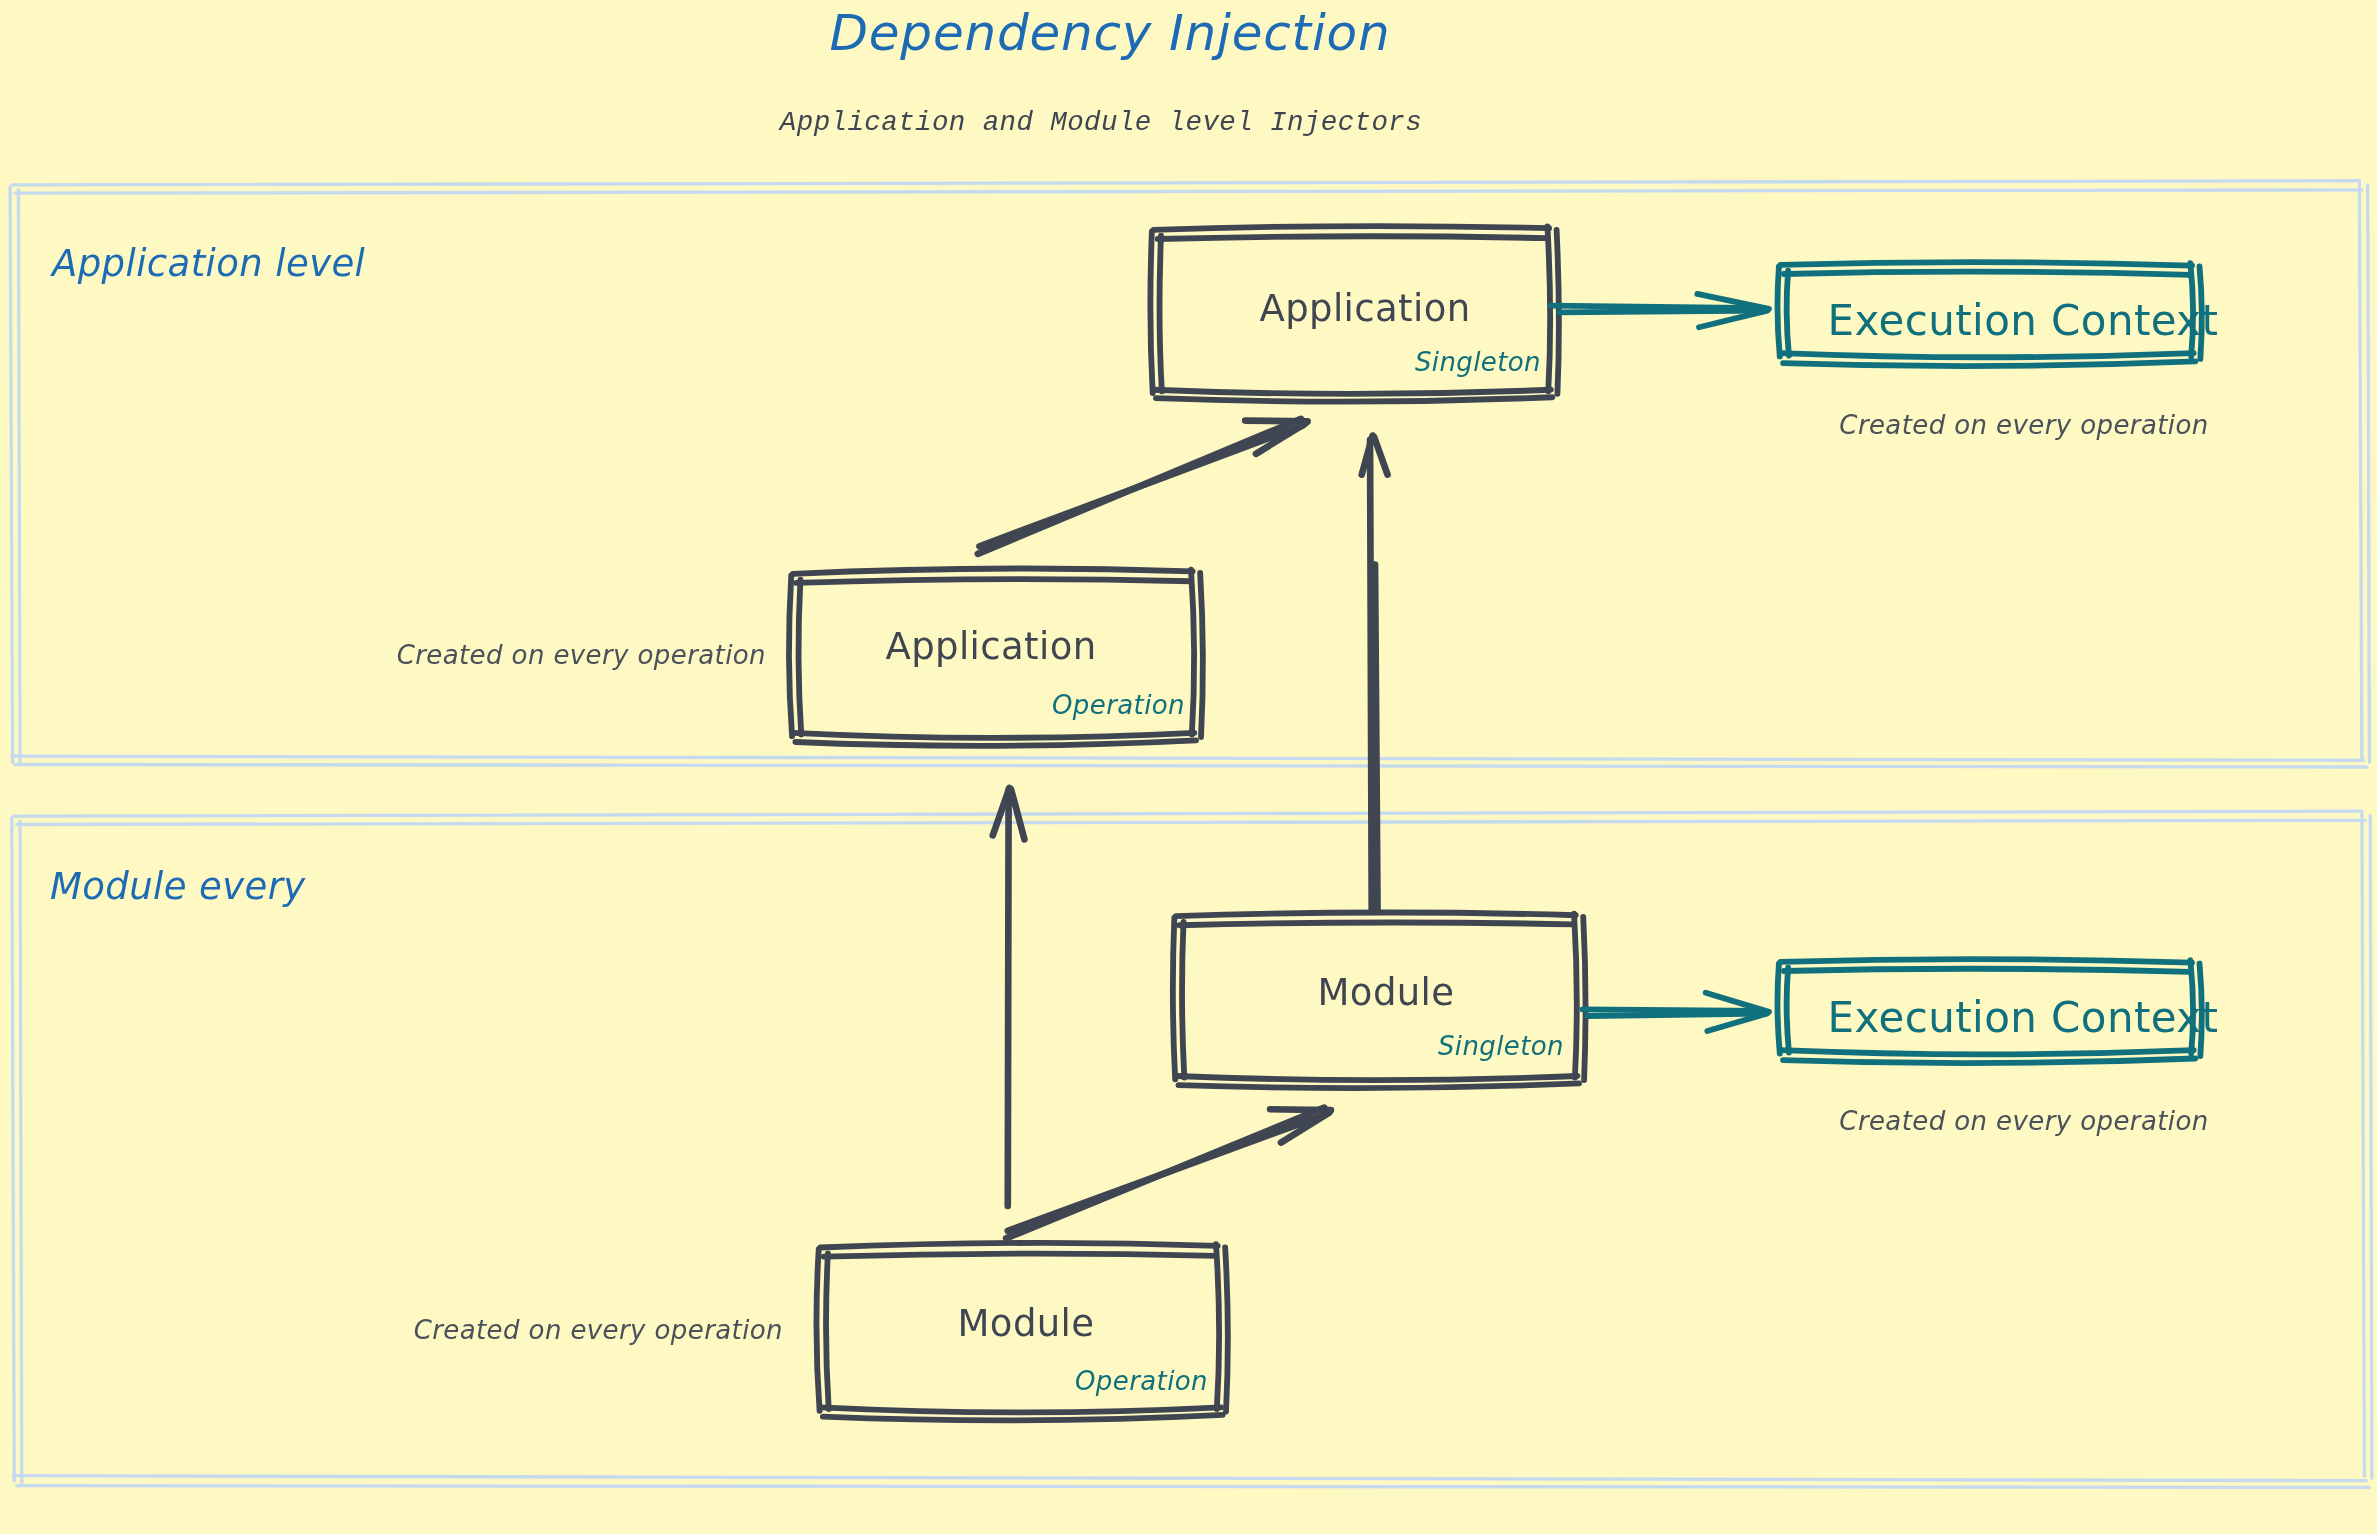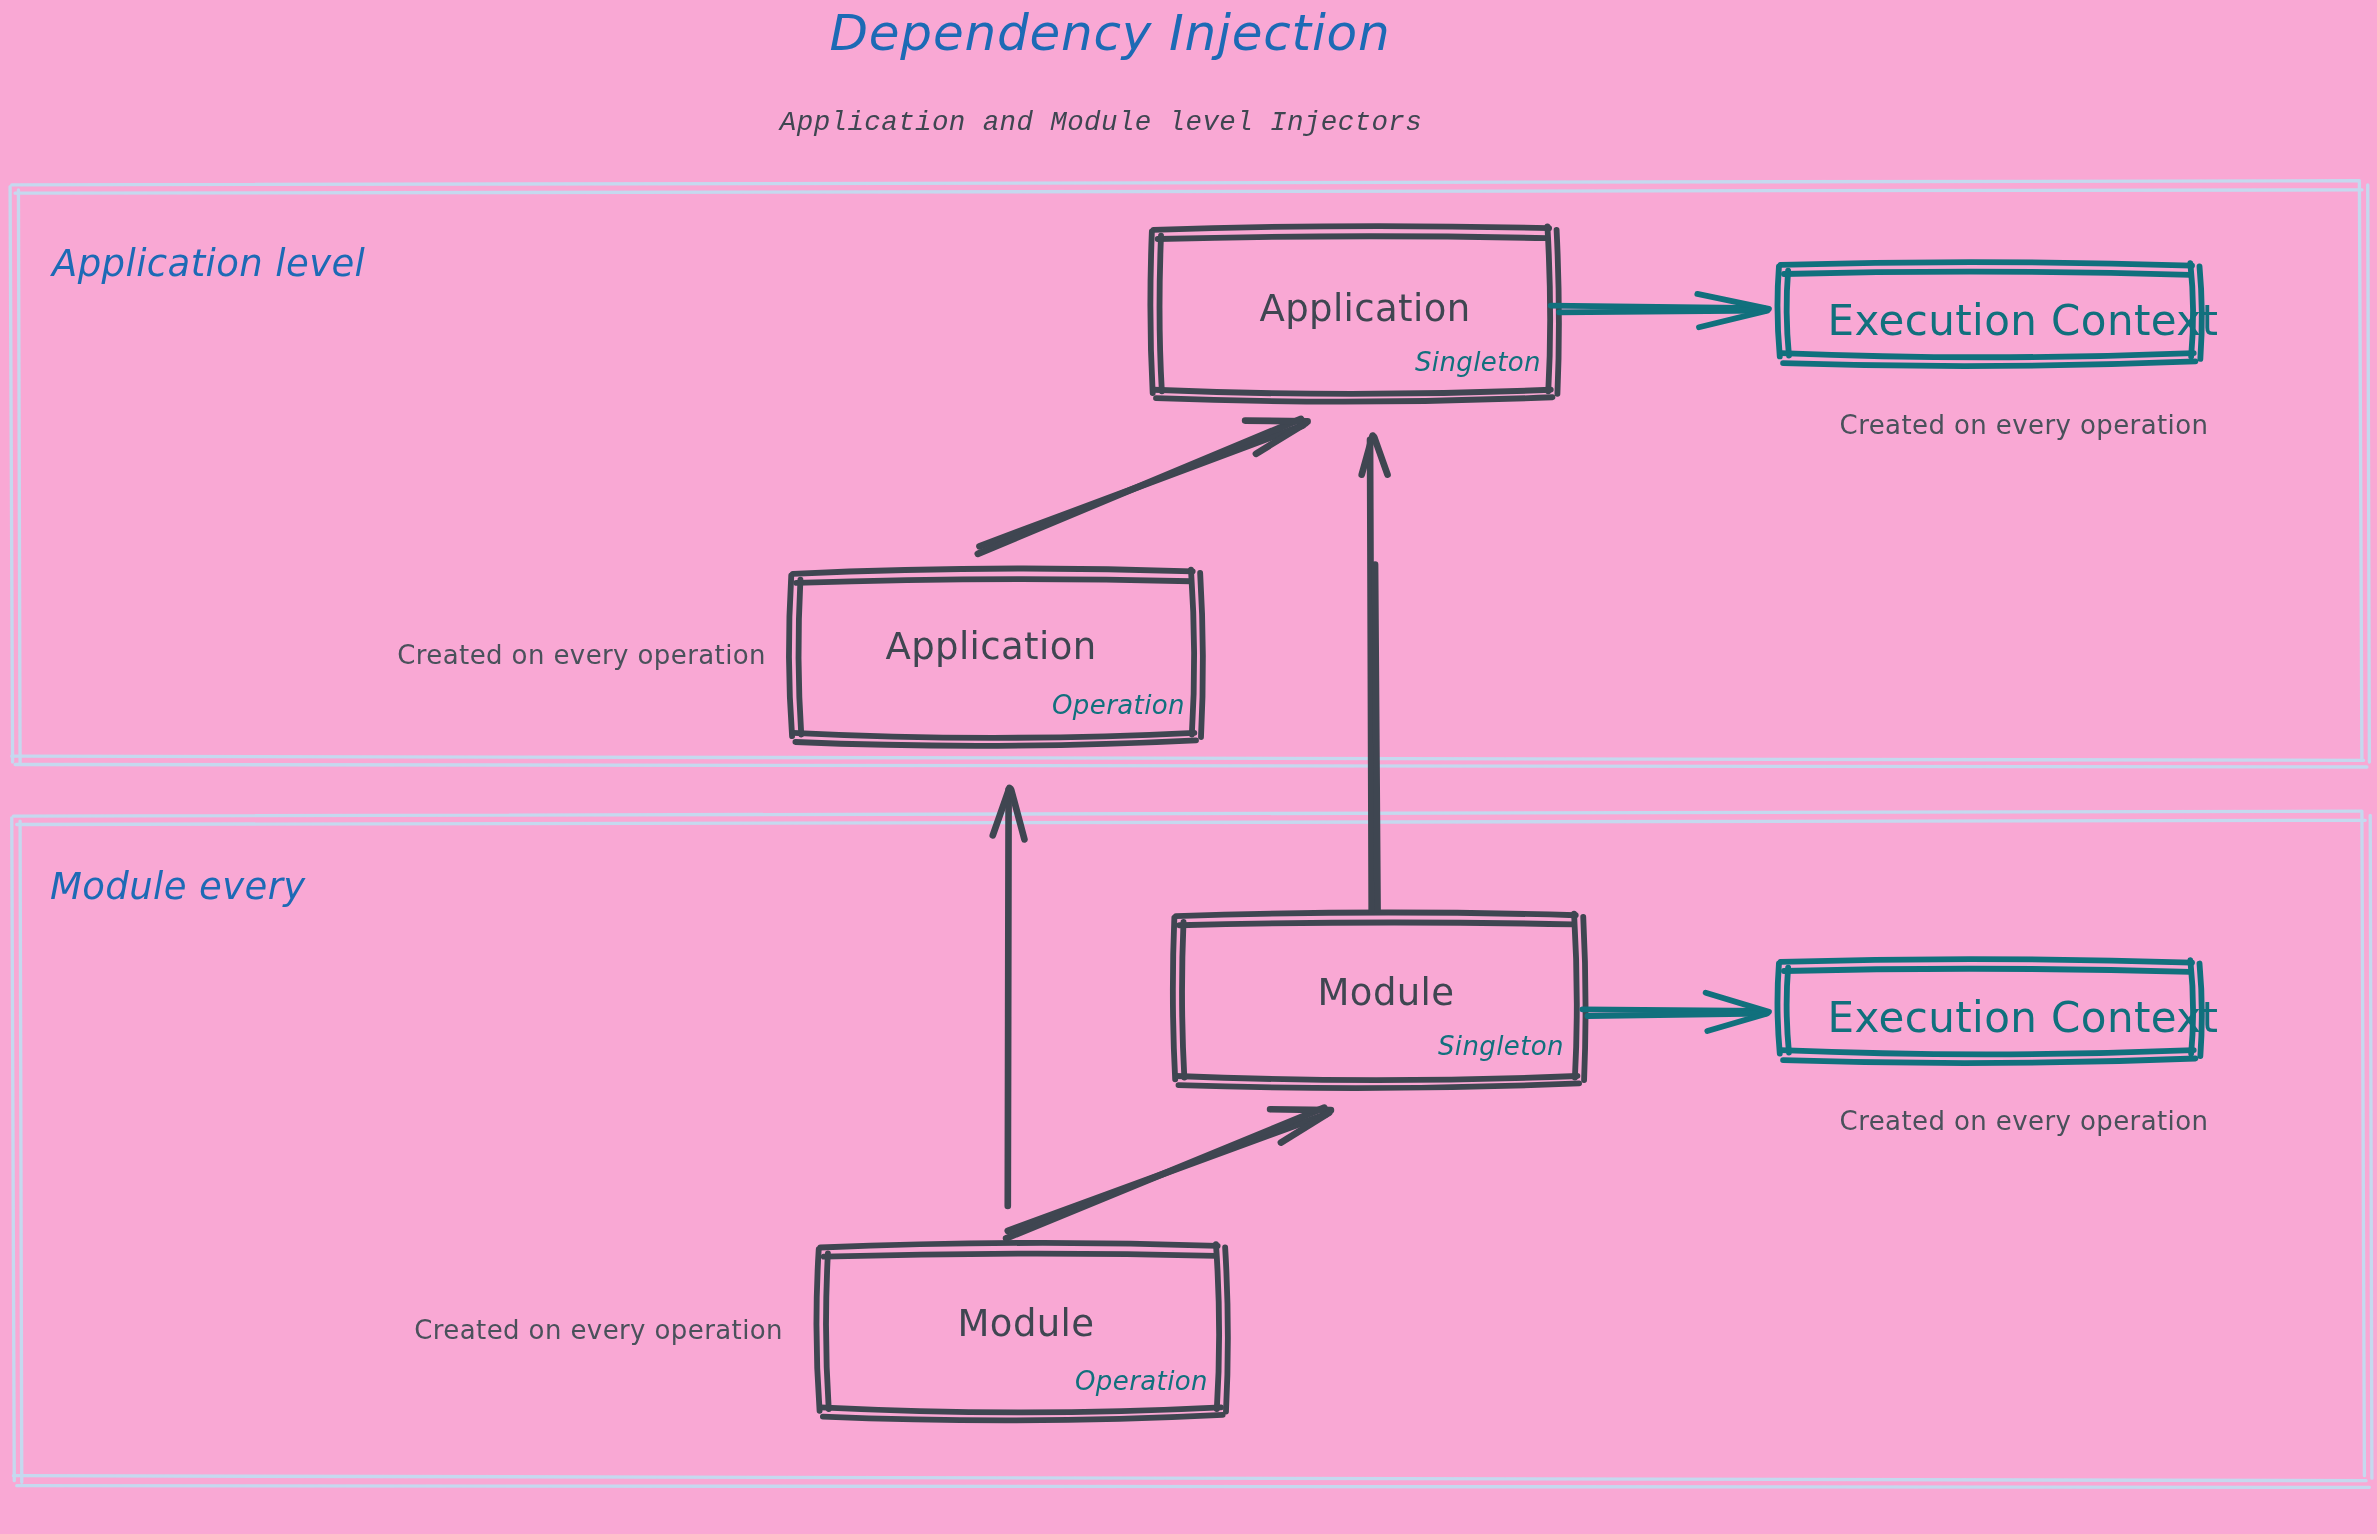--- a/index.html
+++ b/index.html
@@ -4,21 +4,21 @@
 <style>
   html, body {
     margin: 0;
     padding: 0;
     background: #ffffff;
   }
   #canvas {
     position: relative;
     width: 2377px;
     height: 1534px;
-    background: #f9a8d4;
+    background: #fef9c3;
     font-family: "DejaVu Sans", sans-serif;
     overflow: hidden;
   }
   svg.layer {
     position: absolute;
     left: 0;
     top: 0;
     width: 2377px;
     height: 1534px;
     pointer-events: none;
@@ -60,20 +60,21 @@
     letter-spacing: 0.4px;
   }
   .ec-title {
     font-size: 42px;
     color: #11707d;
     letter-spacing: 0.4px;
   }
   .caption {
     font-size: 26px;
     color: #4a515b;
+    font-style: italic;
     letter-spacing: 0.4px;
   }
   .center-x { transform: translateX(-50%); }
   .right-x  { transform: translateX(-100%); }
 </style>
 </head>
 <body>
 
 <div id="canvas">
 

